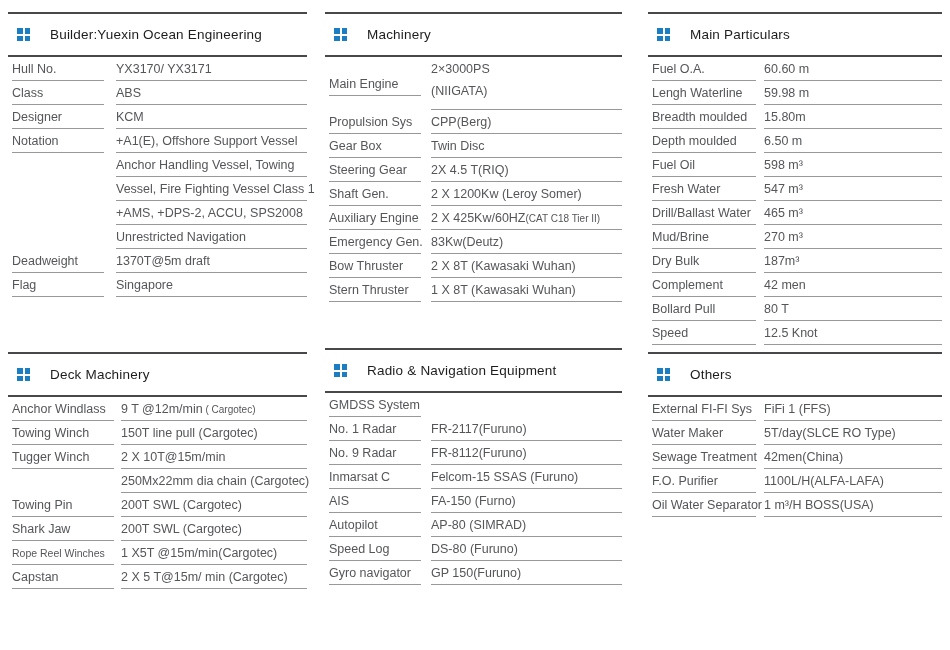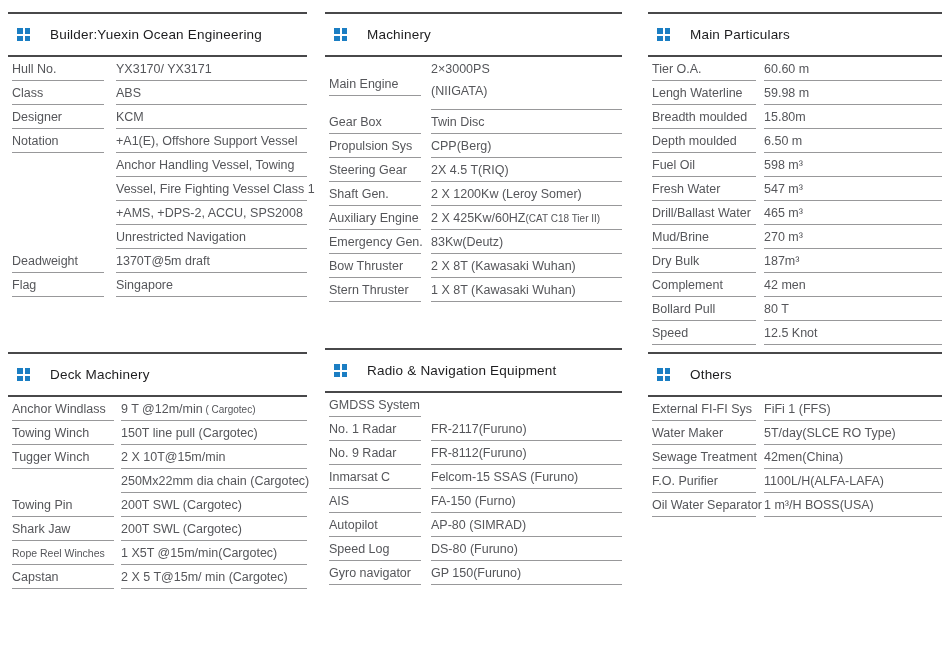--- a/index.html
+++ b/index.html
@@ -135,28 +135,28 @@
   </header>
   <div class="rows">
       <div class="row">
         <div class="cell label"><span>Main Engine</span></div>
         <div class="cell value">
           <span class="line">2×3000PS</span>
           <span class="line">(NIIGATA)</span>
         </div>
       </div>
       <div class="row">
+        <div class="cell label"><span>Propulsion Sys</span></div>
+        <div class="cell value"><span>CPP(Berg)</span></div>
+      </div>
+      <div class="row">
         <div class="cell label"><span>Gear Box</span></div>
         <div class="cell value"><span>Twin Disc</span></div>
       </div>
       <div class="row">
-        <div class="cell label"><span>Propulsion Sys</span></div>
-        <div class="cell value"><span>CPP(Berg)</span></div>
-      </div>
-      <div class="row">
         <div class="cell label"><span>Steering Gear</span></div>
         <div class="cell value"><span>2X 4.5 T(RIQ)</span></div>
       </div>
       <div class="row">
         <div class="cell label"><span>Shaft Gen.</span></div>
         <div class="cell value"><span>2 X 1200Kw (Leroy Somer)</span></div>
       </div>
       <div class="row">
         <div class="cell label"><span>Auxiliary Engine</span></div>
         <div class="cell value"><span>2 X 425Kw/60HZ</span><span class="sm">(CAT C18 Tier II)</span></div>
@@ -181,21 +181,21 @@
     <span class="grid-icon">
         <span></span>
         <span></span>
         <span></span>
         <span></span>
       </span>
     <h2 class="panel-title">Main Particulars</h2>
   </header>
   <div class="rows">
       <div class="row">
-        <div class="cell label"><span>Tier O.A.</span></div>
+        <div class="cell label"><span>Fuel O.A.</span></div>
         <div class="cell value"><span>60.60 m</span></div>
       </div>
       <div class="row">
         <div class="cell label"><span>Lengh Waterline</span></div>
         <div class="cell value"><span>59.98 m</span></div>
       </div>
       <div class="row">
         <div class="cell label"><span>Breadth moulded</span></div>
         <div class="cell value"><span>15.80m</span></div>
       </div>

